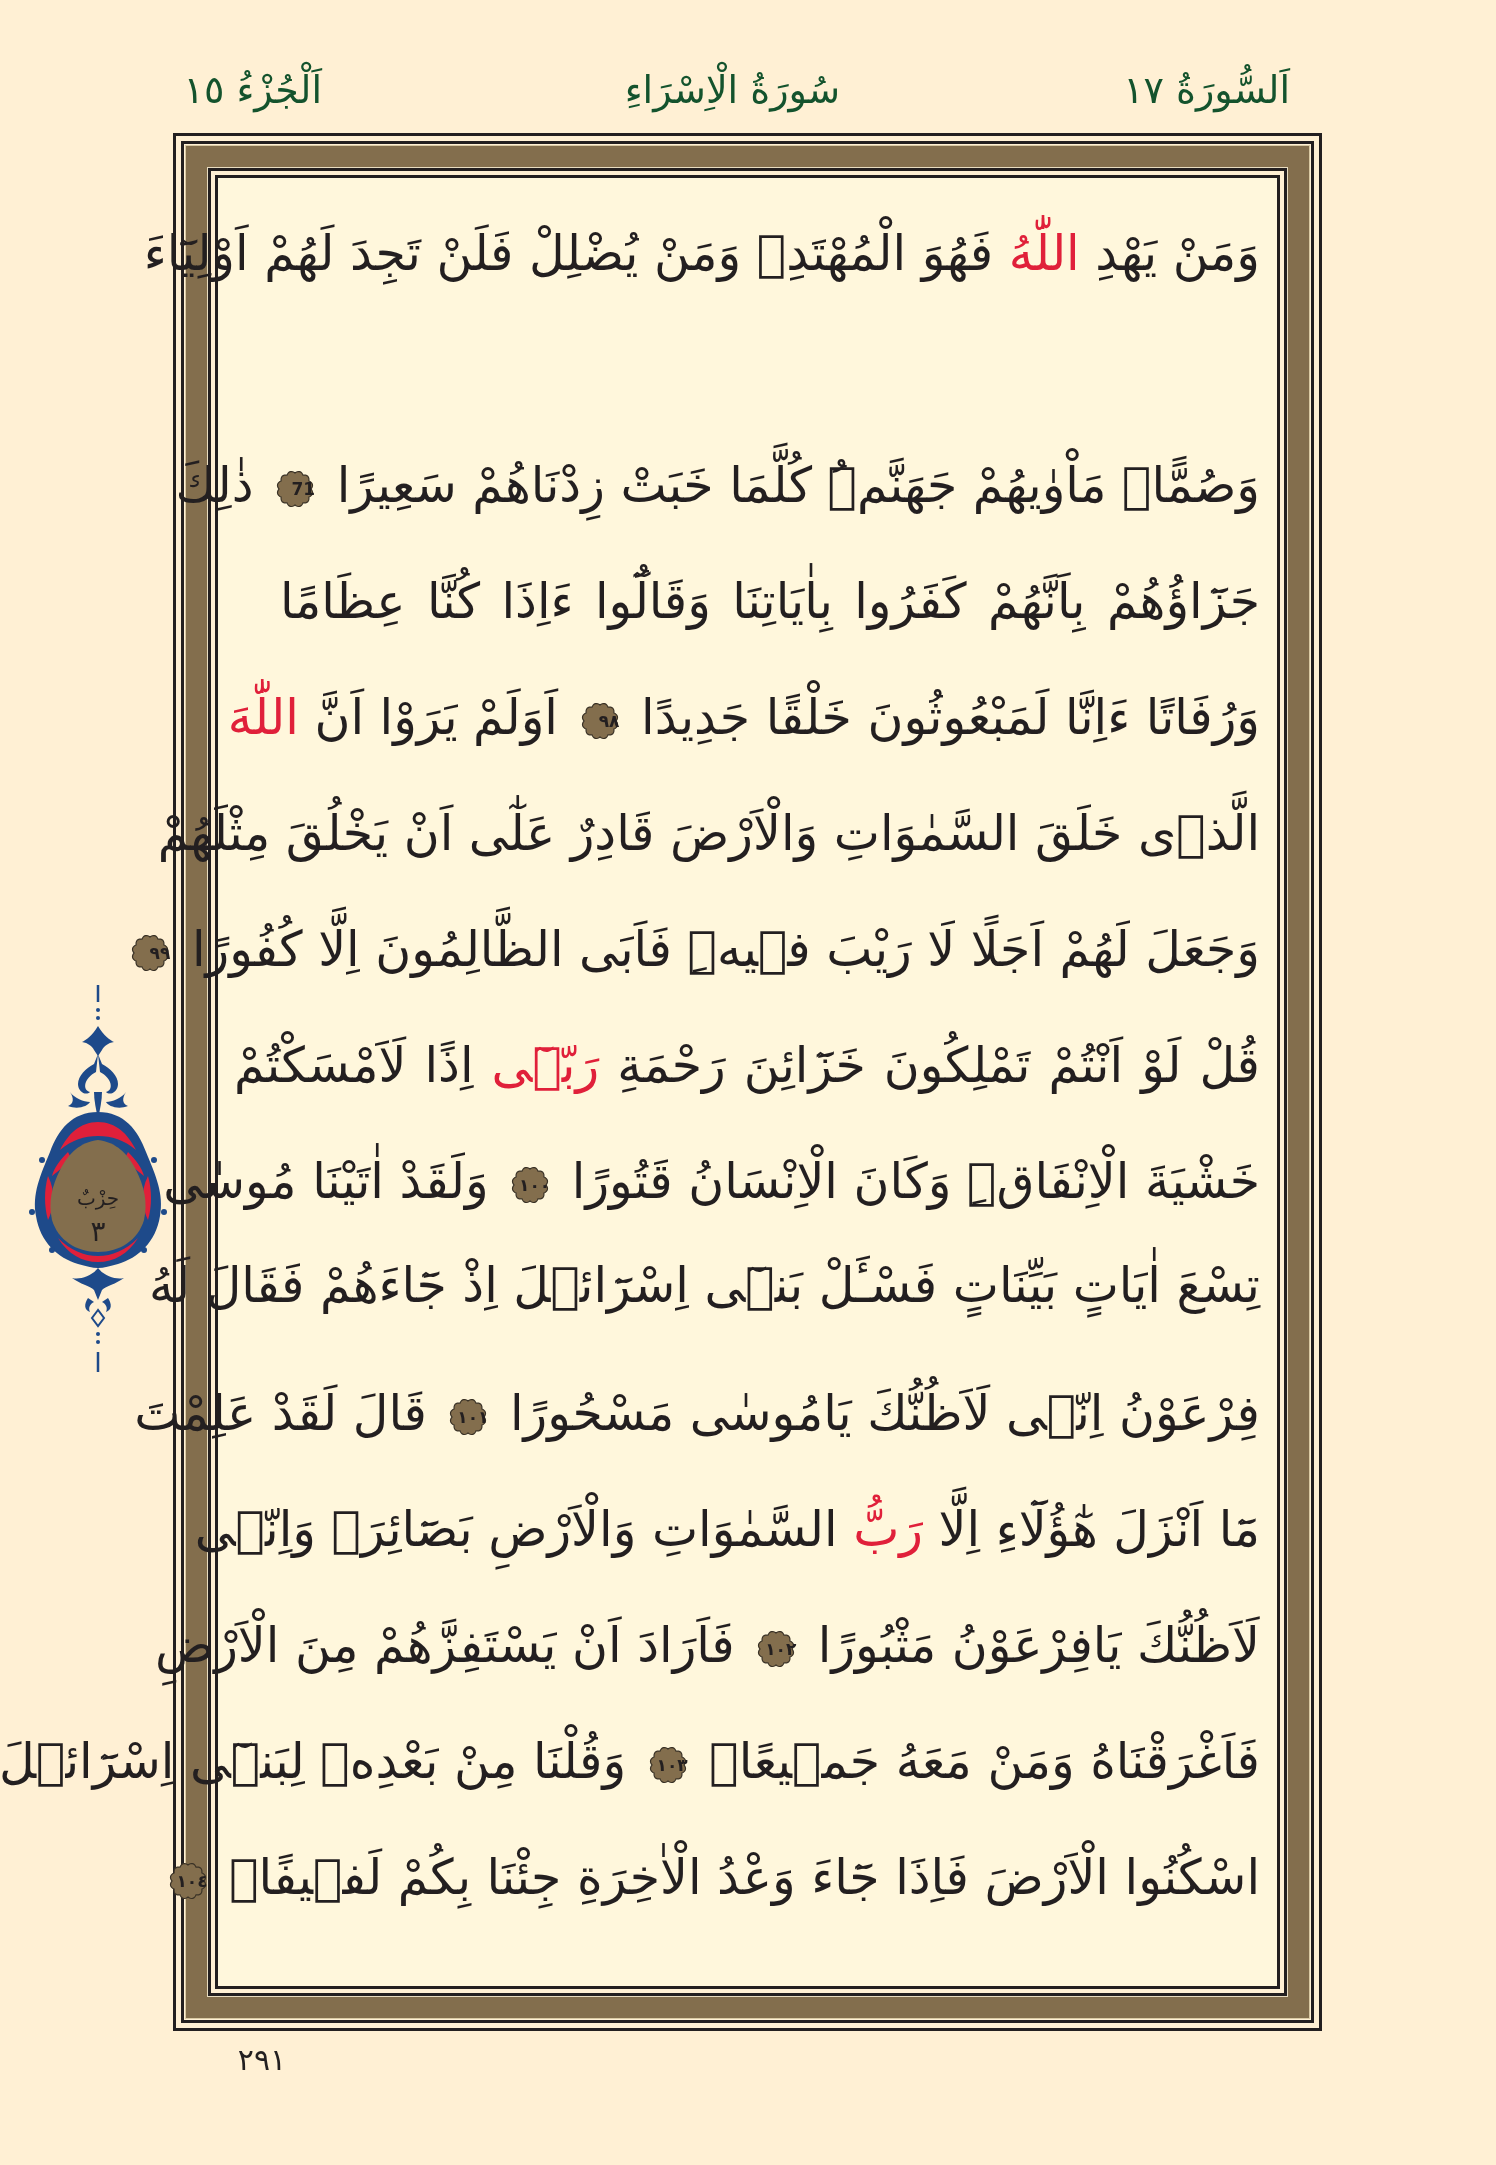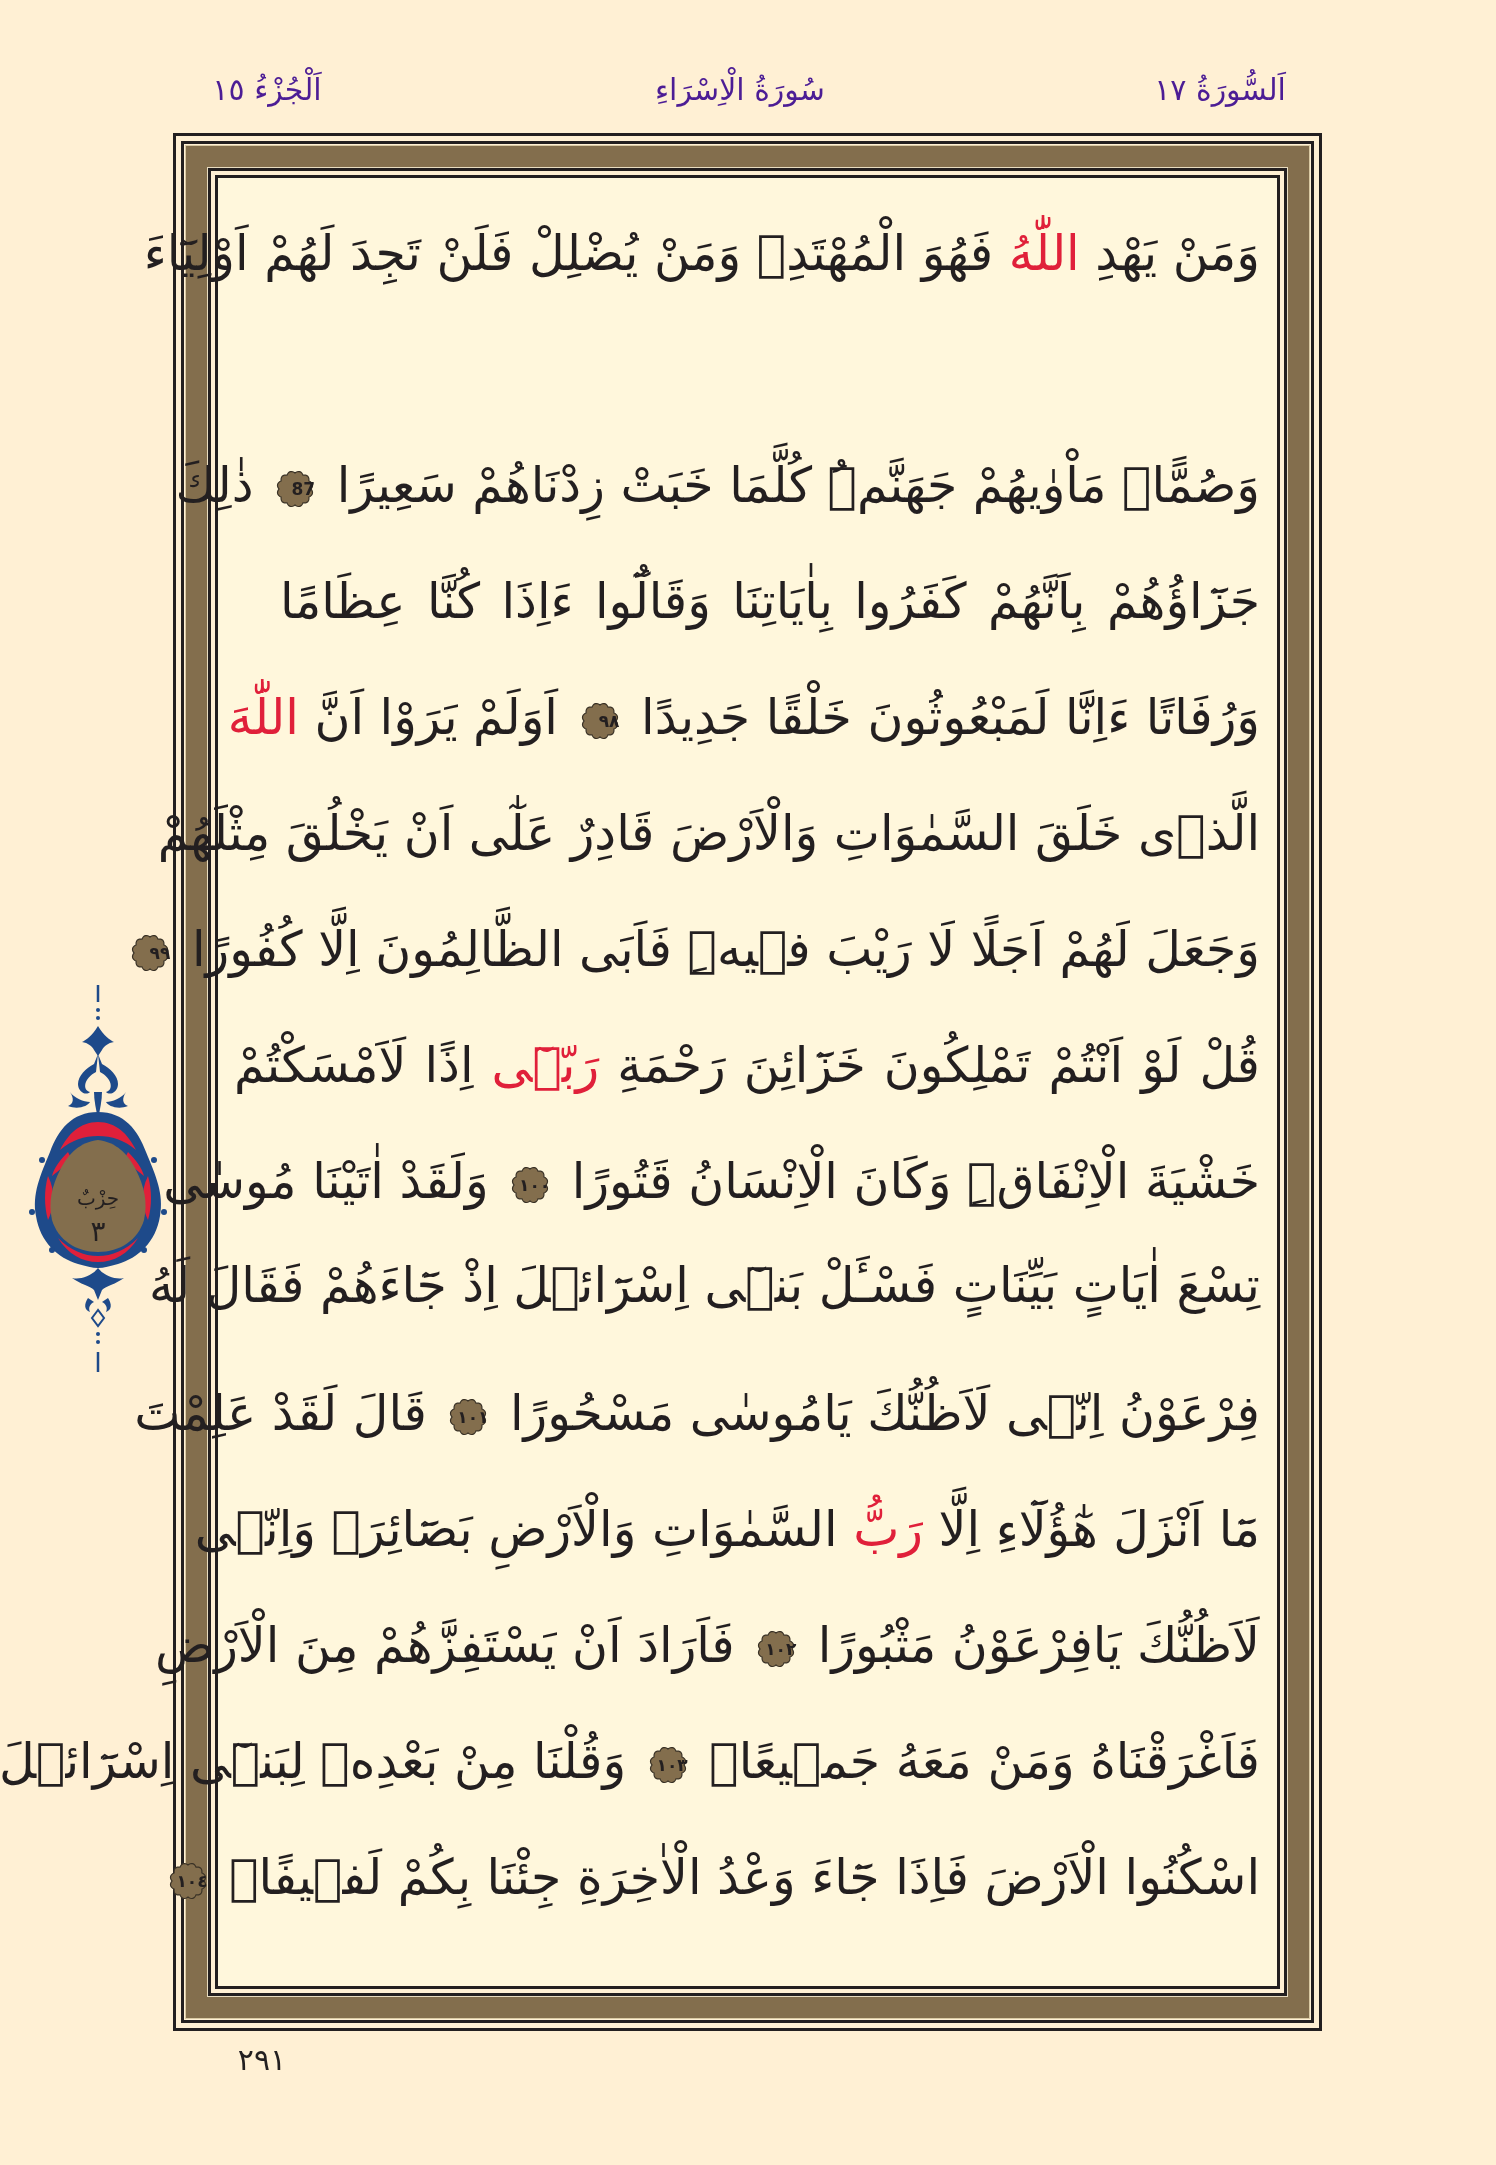--- a/index.html
+++ b/index.html
@@ -13,25 +13,25 @@
     position: relative;
     overflow: hidden;
     font-family: "DejaVu Sans", sans-serif;
     color: #231F20;
   }
   .header-item {
     position: absolute;
     top: 62px;
     height: 56px;
     line-height: 56px;
-    font-size: 30px;
+    font-size: 38px;
     direction: rtl;
     white-space: nowrap;
     font-family: "DejaVu Sans", sans-serif;
-    color: #4c1d95;
+    color: #14532d;
   }
   #hdr-juz { left: 212px; width: 110px; text-align: center; }
   #hdr-surah-name { left: 640px; width: 200px; text-align: center; }
   #hdr-surah-no { left: 1150px; width: 140px; text-align: center; }
 
   
   .frame {
     position: absolute;
     left: 173px;
     top: 133px;
@@ -138,21 +138,21 @@
   <div class="f3"></div>
   <div class="f4"></div>
   <div class="f5"></div>
   <div class="f6"></div>
 </div>
 
 <div class="text-panel" id="text-panel">
     <div class="ayah-line" style="top: 12px;"><span>وَمَنْ يَهْدِ </span><span class="red">اللّٰهُ</span><span> فَهُوَ الْمُهْتَدِۚ وَمَنْ يُضْلِلْ فَلَنْ تَجِدَ لَهُمْ اَوْلِيَٓاءَ</span></div>
     <div class="ayah-line" style="top: 244px;"><span>وَصُمًّاۜ مَاْوٰيهُمْ جَهَنَّمُۜ كُلَّمَا خَبَتْ زِدْنَاهُمْ سَعِيرًا</span> <span class="ayah-marker"><svg viewBox="0 0 40 40">
           <path d="M36.00 20.00 L36.73 21.10 L37.27 22.27 L37.50 23.48 L37.39 24.66 L36.90 25.74 L36.09 26.66 L35.04 27.42 L33.86 28.00 L33.94 29.31 L33.82 30.60 L33.42 31.77 L32.73 32.73 L31.77 33.42 L30.60 33.82 L29.31 33.94 L28.00 33.86 L27.42 35.04 L26.66 36.09 L25.74 36.90 L24.66 37.39 L23.48 37.50 L22.27 37.27 L21.10 36.73 L20.00 36.00 L18.90 36.73 L17.73 37.27 L16.52 37.50 L15.34 37.39 L14.26 36.90 L13.34 36.09 L12.58 35.04 L12.00 33.86 L10.69 33.94 L9.40 33.82 L8.23 33.42 L7.27 32.73 L6.58 31.77 L6.18 30.60 L6.06 29.31 L6.14 28.00 L4.96 27.42 L3.91 26.66 L3.10 25.74 L2.61 24.66 L2.50 23.48 L2.73 22.27 L3.27 21.10 L4.00 20.00 L3.27 18.90 L2.73 17.73 L2.50 16.52 L2.61 15.34 L3.10 14.26 L3.91 13.34 L4.96 12.58 L6.14 12.00 L6.06 10.69 L6.18 9.40 L6.58 8.23 L7.27 7.27 L8.23 6.58 L9.40 6.18 L10.69 6.06 L12.00 6.14 L12.58 4.96 L13.34 3.91 L14.26 3.10 L15.34 2.61 L16.52 2.50 L17.73 2.73 L18.90 3.27 L20.00 4.00 L21.10 3.27 L22.27 2.73 L23.48 2.50 L24.66 2.61 L25.74 3.10 L26.66 3.91 L27.42 4.96 L28.00 6.14 L29.31 6.06 L30.60 6.18 L31.77 6.58 L32.73 7.27 L33.42 8.23 L33.82 9.40 L33.94 10.69 L33.86 12.00 L35.04 12.58 L36.09 13.34 L36.90 14.26 L37.39 15.34 L37.50 16.52 L37.27 17.73 L36.73 18.90 L36.00 20.00 Z" fill="#836E4D" stroke="#3A3226" stroke-width="1.2"></path>
-        </svg><span>87</span></span> <span>ذٰلِكَ</span></div>
+        </svg><span>71</span></span> <span>ذٰلِكَ</span></div>
     <div class="ayah-line" style="top: 360px; margin-left: 46px;"><span>جَزَٓاؤُهُمْ بِاَنَّهُمْ كَفَرُوا بِاٰيَاتِنَا وَقَالُٓوا ءَاِذَا كُنَّا عِظَامًا</span></div>
     <div class="ayah-line" style="top: 476px;"><span>وَرُفَاتًا ءَاِنَّا لَمَبْعُوثُونَ خَلْقًا جَدِيدًا</span> <span class="ayah-marker"><svg viewBox="0 0 40 40">
           <path d="M36.00 20.00 L36.73 21.10 L37.27 22.27 L37.50 23.48 L37.39 24.66 L36.90 25.74 L36.09 26.66 L35.04 27.42 L33.86 28.00 L33.94 29.31 L33.82 30.60 L33.42 31.77 L32.73 32.73 L31.77 33.42 L30.60 33.82 L29.31 33.94 L28.00 33.86 L27.42 35.04 L26.66 36.09 L25.74 36.90 L24.66 37.39 L23.48 37.50 L22.27 37.27 L21.10 36.73 L20.00 36.00 L18.90 36.73 L17.73 37.27 L16.52 37.50 L15.34 37.39 L14.26 36.90 L13.34 36.09 L12.58 35.04 L12.00 33.86 L10.69 33.94 L9.40 33.82 L8.23 33.42 L7.27 32.73 L6.58 31.77 L6.18 30.60 L6.06 29.31 L6.14 28.00 L4.96 27.42 L3.91 26.66 L3.10 25.74 L2.61 24.66 L2.50 23.48 L2.73 22.27 L3.27 21.10 L4.00 20.00 L3.27 18.90 L2.73 17.73 L2.50 16.52 L2.61 15.34 L3.10 14.26 L3.91 13.34 L4.96 12.58 L6.14 12.00 L6.06 10.69 L6.18 9.40 L6.58 8.23 L7.27 7.27 L8.23 6.58 L9.40 6.18 L10.69 6.06 L12.00 6.14 L12.58 4.96 L13.34 3.91 L14.26 3.10 L15.34 2.61 L16.52 2.50 L17.73 2.73 L18.90 3.27 L20.00 4.00 L21.10 3.27 L22.27 2.73 L23.48 2.50 L24.66 2.61 L25.74 3.10 L26.66 3.91 L27.42 4.96 L28.00 6.14 L29.31 6.06 L30.60 6.18 L31.77 6.58 L32.73 7.27 L33.42 8.23 L33.82 9.40 L33.94 10.69 L33.86 12.00 L35.04 12.58 L36.09 13.34 L36.90 14.26 L37.39 15.34 L37.50 16.52 L37.27 17.73 L36.73 18.90 L36.00 20.00 Z" fill="#836E4D" stroke="#3A3226" stroke-width="1.2"></path>
         </svg><span>٩٨</span></span> <span>اَوَلَمْ يَرَوْا اَنَّ </span><span class="red">اللّٰهَ</span></div>
     <div class="ayah-line" style="top: 592px;"><span>الَّذٖى خَلَقَ السَّمٰوَاتِ وَالْاَرْضَ قَادِرٌ عَلٰٓى اَنْ يَخْلُقَ مِثْلَهُمْ</span></div>
     <div class="ayah-line" style="top: 708px;"><span>وَجَعَلَ لَهُمْ اَجَلًا لَا رَيْبَ فٖيهِۜ فَاَبَى الظَّالِمُونَ اِلَّا كُفُورًا</span> <span class="ayah-marker"><svg viewBox="0 0 40 40">
           <path d="M36.00 20.00 L36.73 21.10 L37.27 22.27 L37.50 23.48 L37.39 24.66 L36.90 25.74 L36.09 26.66 L35.04 27.42 L33.86 28.00 L33.94 29.31 L33.82 30.60 L33.42 31.77 L32.73 32.73 L31.77 33.42 L30.60 33.82 L29.31 33.94 L28.00 33.86 L27.42 35.04 L26.66 36.09 L25.74 36.90 L24.66 37.39 L23.48 37.50 L22.27 37.27 L21.10 36.73 L20.00 36.00 L18.90 36.73 L17.73 37.27 L16.52 37.50 L15.34 37.39 L14.26 36.90 L13.34 36.09 L12.58 35.04 L12.00 33.86 L10.69 33.94 L9.40 33.82 L8.23 33.42 L7.27 32.73 L6.58 31.77 L6.18 30.60 L6.06 29.31 L6.14 28.00 L4.96 27.42 L3.91 26.66 L3.10 25.74 L2.61 24.66 L2.50 23.48 L2.73 22.27 L3.27 21.10 L4.00 20.00 L3.27 18.90 L2.73 17.73 L2.50 16.52 L2.61 15.34 L3.10 14.26 L3.91 13.34 L4.96 12.58 L6.14 12.00 L6.06 10.69 L6.18 9.40 L6.58 8.23 L7.27 7.27 L8.23 6.58 L9.40 6.18 L10.69 6.06 L12.00 6.14 L12.58 4.96 L13.34 3.91 L14.26 3.10 L15.34 2.61 L16.52 2.50 L17.73 2.73 L18.90 3.27 L20.00 4.00 L21.10 3.27 L22.27 2.73 L23.48 2.50 L24.66 2.61 L25.74 3.10 L26.66 3.91 L27.42 4.96 L28.00 6.14 L29.31 6.06 L30.60 6.18 L31.77 6.58 L32.73 7.27 L33.42 8.23 L33.82 9.40 L33.94 10.69 L33.86 12.00 L35.04 12.58 L36.09 13.34 L36.90 14.26 L37.39 15.34 L37.50 16.52 L37.27 17.73 L36.73 18.90 L36.00 20.00 Z" fill="#836E4D" stroke="#3A3226" stroke-width="1.2"></path>
         </svg><span>٩٩</span></span> </div>
     <div class="ayah-line" style="top: 824px;"><span>قُلْ لَوْ اَنْتُمْ تَمْلِكُونَ خَزَٓائِنَ رَحْمَةِ </span><span class="red">رَبّٖٓى</span><span> اِذًا لَاَمْسَكْتُمْ</span></div>
     <div class="ayah-line" style="top: 940px;"><span>خَشْيَةَ الْاِنْفَاقِۜ وَكَانَ الْاِنْسَانُ قَتُورًا</span> <span class="ayah-marker"><svg viewBox="0 0 40 40">

